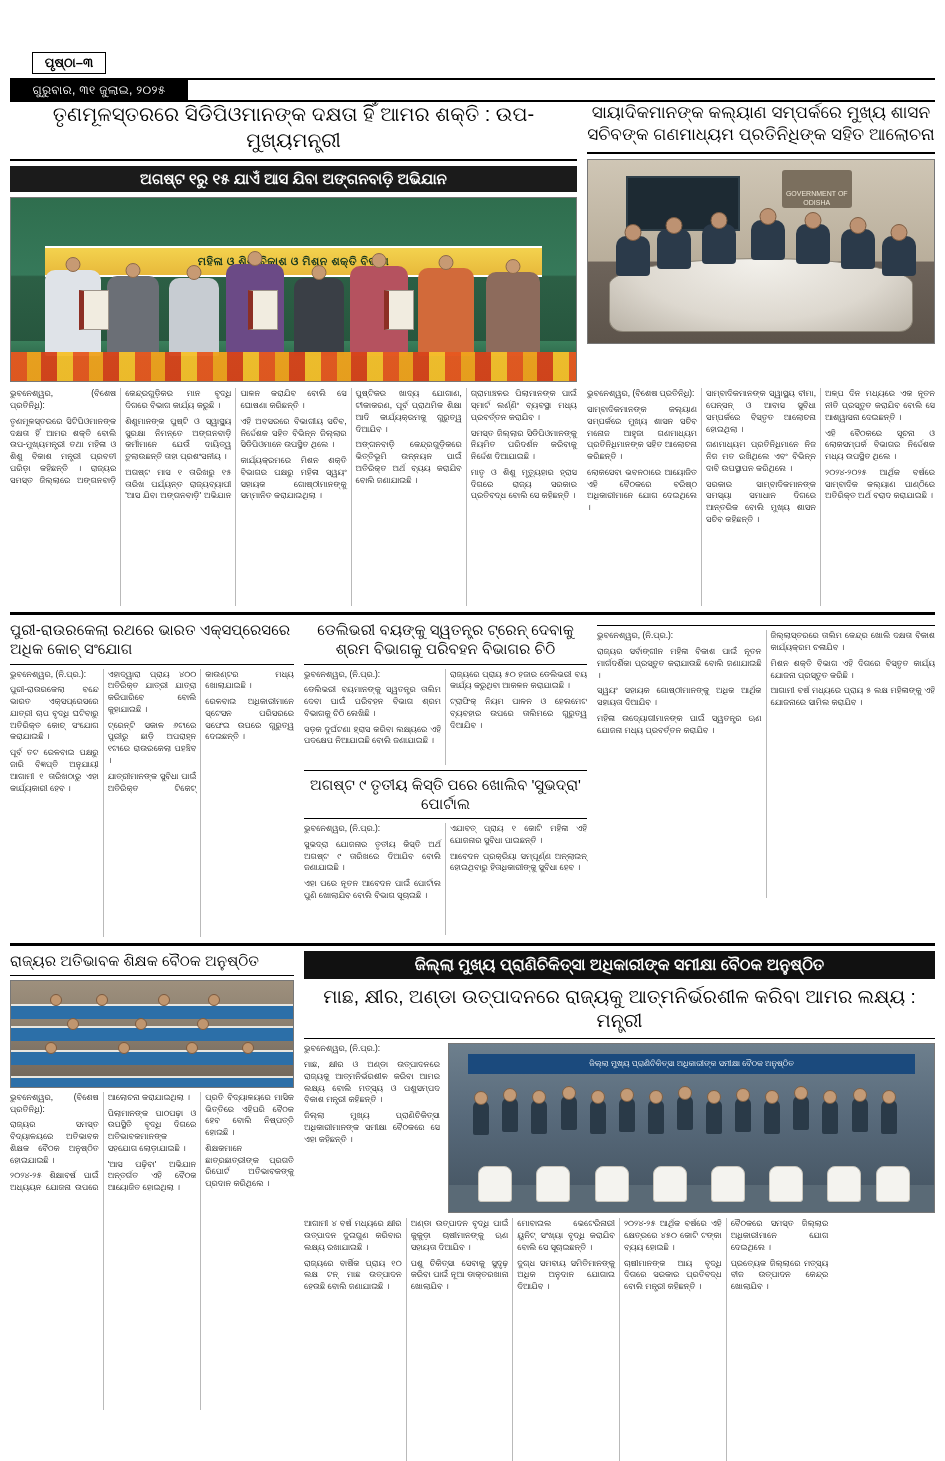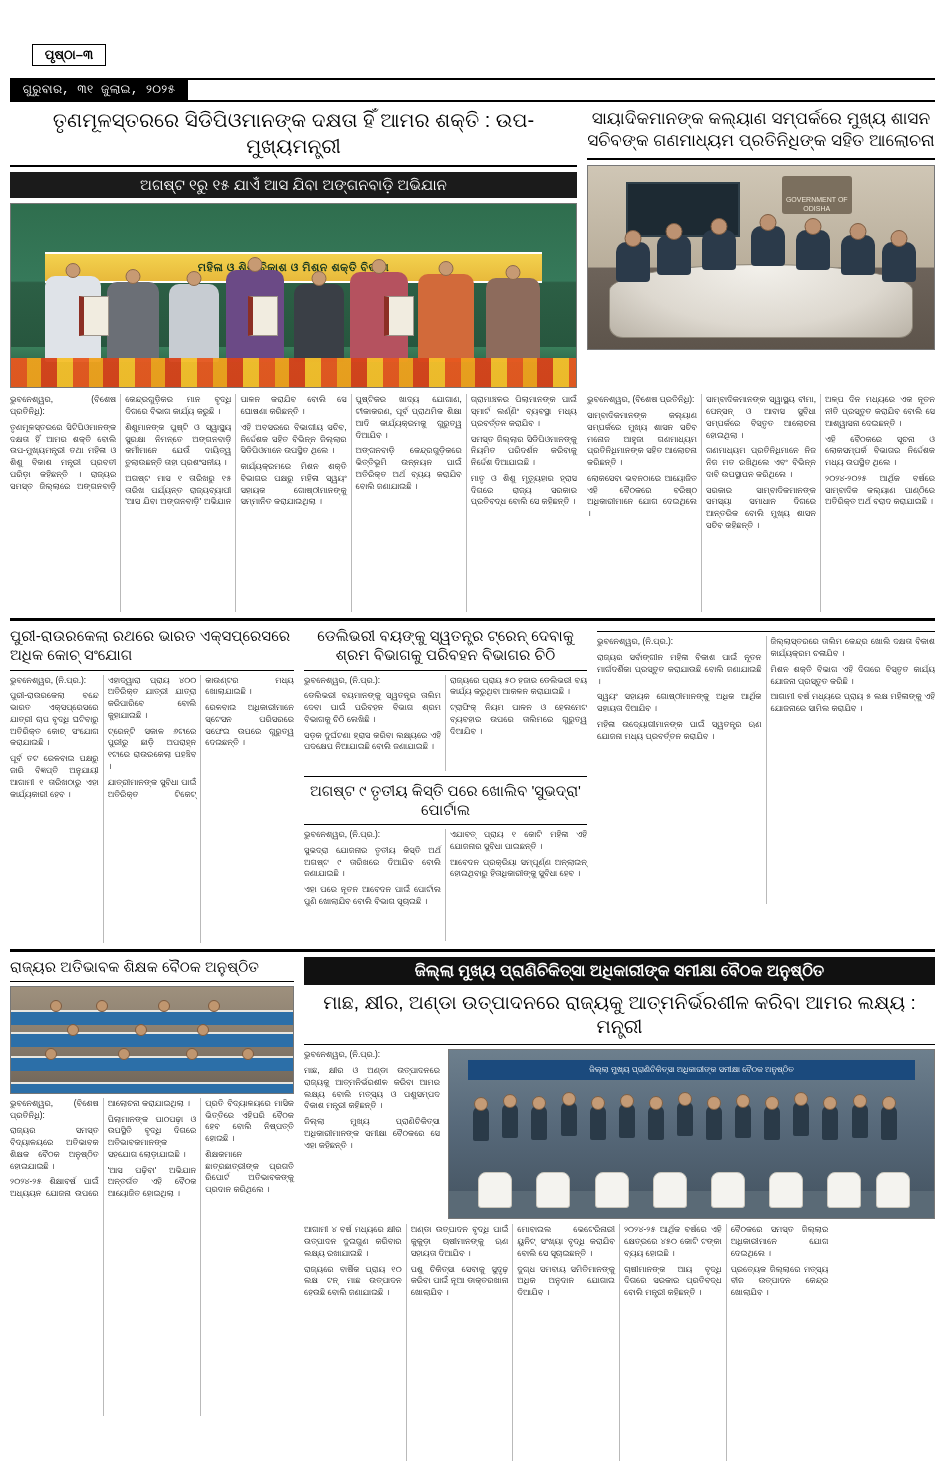--- a/index.html
+++ b/index.html
@@ -92,57 +92,55 @@
     text-shadow: 0 0 5px #fff, 0 0 9px #fff, 1px 1px 0 #fff;
     line-height: 72px;
     letter-spacing: 1px;
   }
   .mast-right {
     width: 118px;
     flex: 0 0 118px;
     display: flex;
     align-items: flex-end;
     justify-content: center;
-    padding-bottom: 12px;
+    padding-bottom: 4px;
   }
   .page-badge {
     border: 1px solid #000;
     font-size: 13px;
     padding: 2px 12px;
     font-weight: bold;
     background: #fff;
   }
   .date-bar {
     background: #000;
     color: #fff;
     width: 178px;
     text-align: center;
     font-size: 12px;
     padding: 3px 0;
     letter-spacing: .3px;
   }
   .mast-under {
     display: flex;
     border-bottom: 2px solid #000;
-    margin-bottom: 6px;
-    font-family: Liberation Mono, monospace;
   }
   .mast-under .spacer { flex: 1 1 auto; }
 
   .headline {
     font-weight: normal;
     line-height: 1.28;
     text-align: center;
   }
 
   .kicker-bar {
     background: #1b1b1b;
     color: #fff;
     text-align: center;
-    font-weight: normal;
+    font-weight: bold;
     padding: 4px 6px;
     font-size: 15px;
   }
 
   .cols {
     column-gap: 9px;
     font-size: 8.3px;
     line-height: 1.42;
     text-align: justify;
     color: #111;

